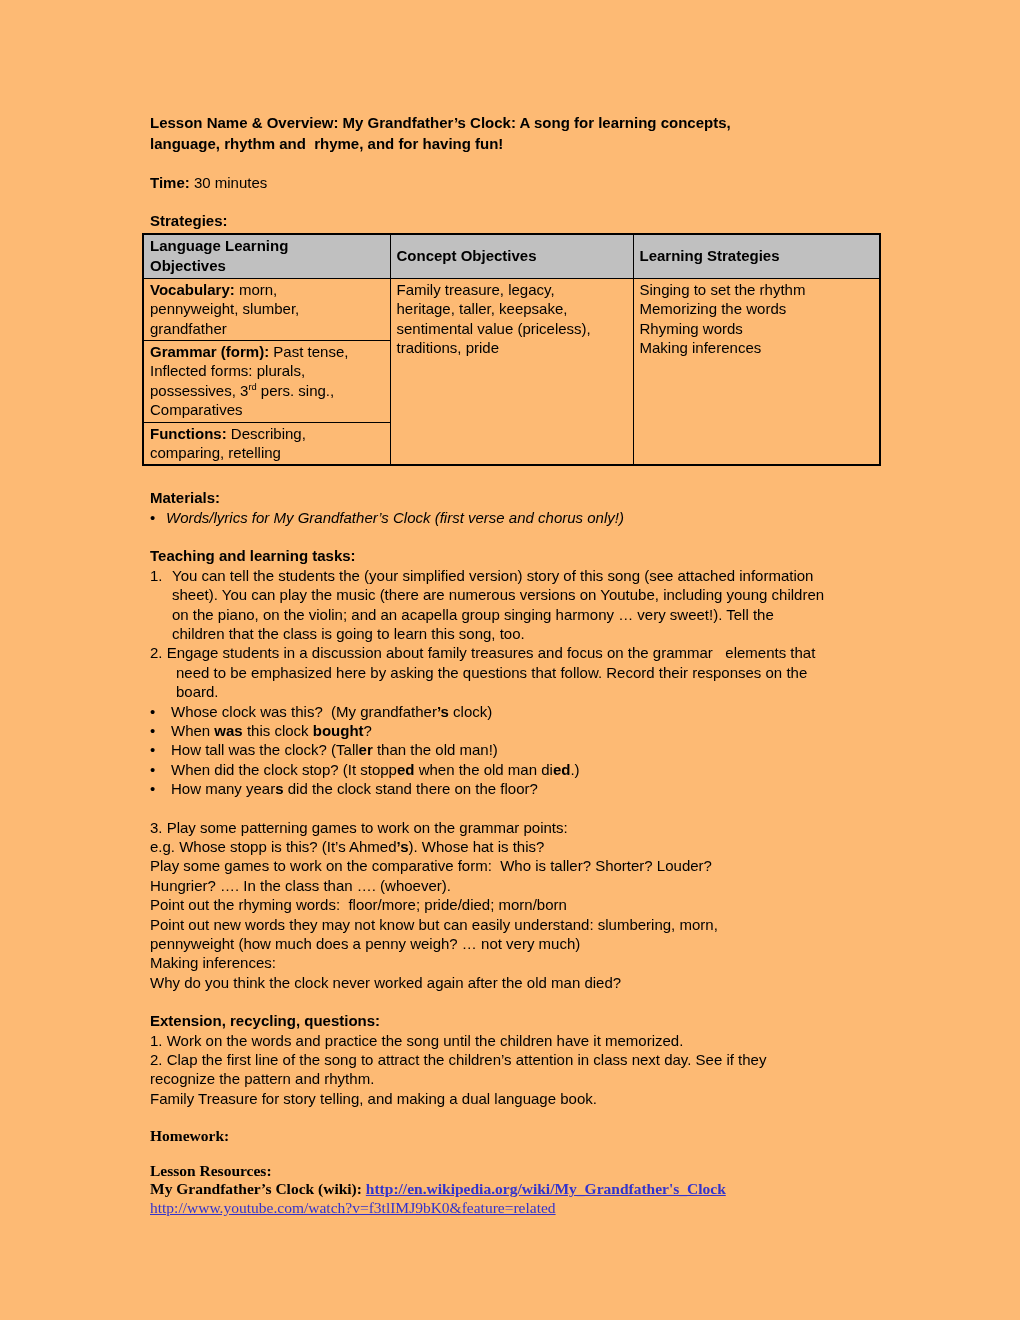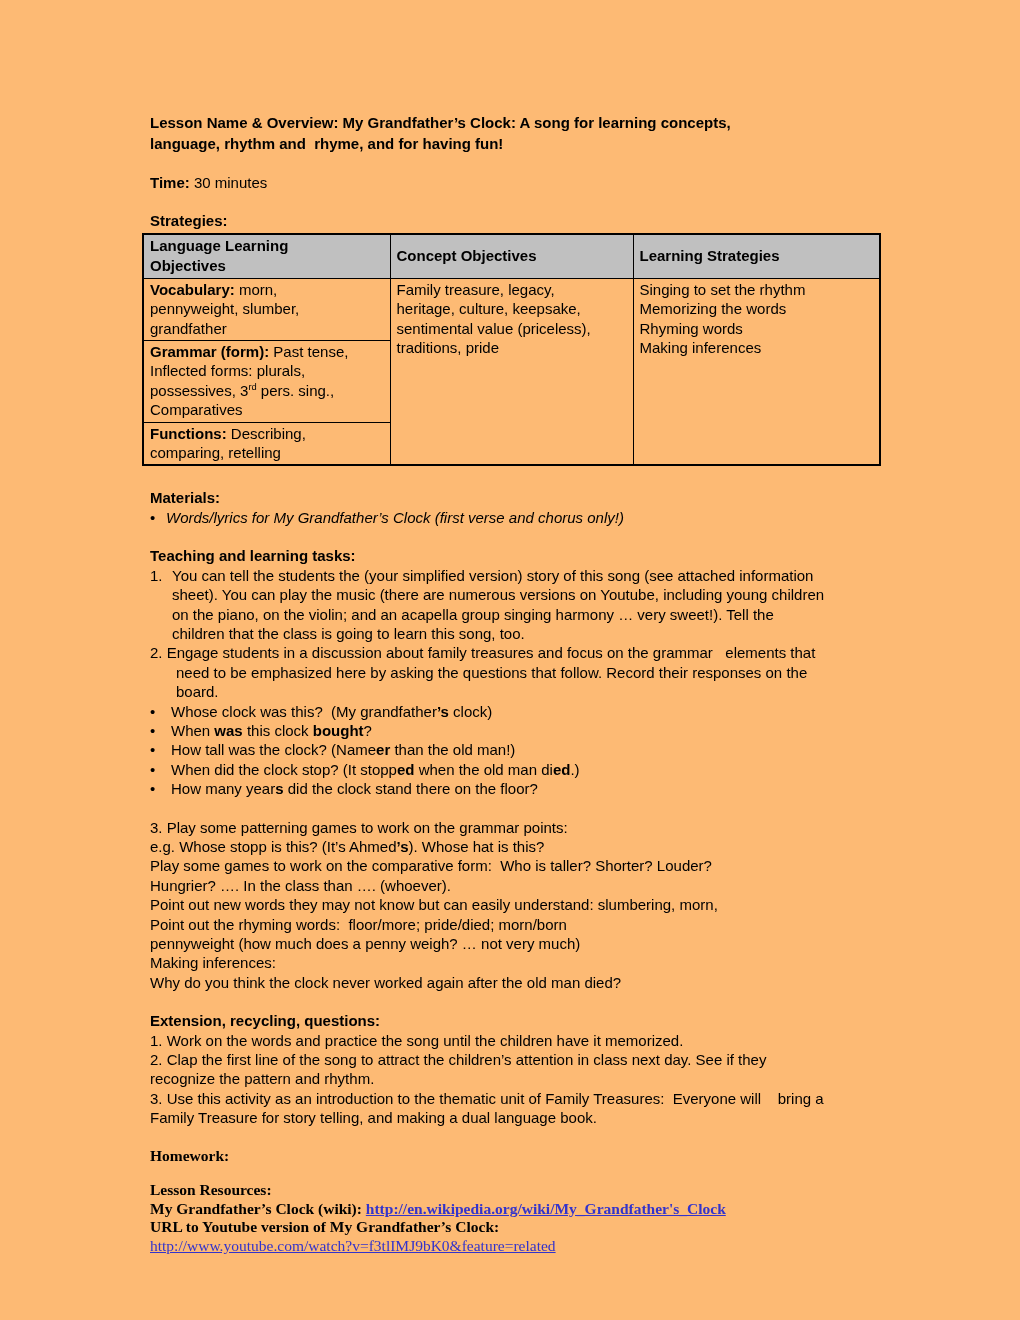--- a/index.html
+++ b/index.html
@@ -100,21 +100,21 @@
         <th data-bind="document.objectives_table.headers.0">Language Learning
 Objectives</th>
         <th data-bind="document.objectives_table.headers.1">Concept Objectives</th>
         <th data-bind="document.objectives_table.headers.2">Learning Strategies</th>
       </tr>
       <tr>
         <td class="r1" data-bind-rich="document.objectives_table.language_rows.0"><span class="b">Vocabulary:</span><span> morn,
 pennyweight, slumber,
 grandfather</span></td>
         <td rowspan="3" data-bind="document.objectives_table.concept_text">Family treasure, legacy,
-heritage, culture, keepsake,
+heritage, taller, keepsake,
 sentimental value (priceless),
 traditions, pride</td>
         <td rowspan="3">
           <div data-bind="document.objectives_table.strategies_lines.0">Singing to set the rhythm</div>
           <div data-bind="document.objectives_table.strategies_lines.1">Memorizing the words</div>
           <div data-bind="document.objectives_table.strategies_lines.2">Rhyming words</div>
           <div data-bind="document.objectives_table.strategies_lines.3">Making inferences</div>
         </td>
       </tr>
       <tr>
@@ -153,53 +153,51 @@
     <div class="li li-q">
       <span class="marker" data-bind="bullet_char">•</span>
       <div data-bind-rich="document.question_bullets.0"><span>Whose clock was this?  (My grandfather</span><span class="b">’s</span><span> clock)</span></div>
     </div>
     <div class="li li-q">
       <span class="marker" data-bind="bullet_char">•</span>
       <div data-bind-rich="document.question_bullets.1"><span>When </span><span class="b">was</span><span> this clock </span><span class="b">bought</span><span>?</span></div>
     </div>
     <div class="li li-q">
       <span class="marker" data-bind="bullet_char">•</span>
-      <div data-bind-rich="document.question_bullets.2"><span>How tall was the clock? (Name</span><span class="b">er</span><span> than the old man!)</span></div>
+      <div data-bind-rich="document.question_bullets.2"><span>How tall was the clock? (Tall</span><span class="b">er</span><span> than the old man!)</span></div>
     </div>
     <div class="li li-q">
       <span class="marker" data-bind="bullet_char">•</span>
       <div data-bind-rich="document.question_bullets.3"><span>When did the clock stop? (It stopp</span><span class="b">ed</span><span> when the old man di</span><span class="b">ed</span><span>.)</span></div>
     </div>
     <div class="li li-q">
       <span class="marker" data-bind="bullet_char">•</span>
       <div data-bind-rich="document.question_bullets.4"><span>How many year</span><span class="b">s</span><span> did the clock stand there on the floor?</span></div>
     </div>
 
     <div class="gap"></div>
     <div class="ind28" data-bind="document.task3_lines.0">3. Play some patterning games to work on the grammar points:</div>
     <div class="ind49" data-bind-rich="document.task3_lines.1"><span>e.g. Whose stopp is this? (It’s Ahmed</span><span class="b">’s</span><span>). Whose hat is this?</span></div>
     <div class="ind49" data-bind="document.task3_lines.2">Play some games to work on the comparative form:  Who is taller? Shorter? Louder?</div>
     <div class="ind49" data-bind="document.task3_lines.3">Hungrier? …. In the class than …. (whoever).</div>
+    <div class="ind49" data-bind="document.task3_lines.4">Point out the rhyming words:  floor/more; pride/died; morn/born</div>
     <div class="ind49" data-bind="document.task3_lines.5">Point out new words they may not know but can easily understand: slumbering, morn,</div>
-    <div class="ind49" data-bind="document.task3_lines.4">Point out the rhyming words:  floor/more; pride/died; morn/born</div>
     <div class="ind49" data-bind="document.task3_lines.6">pennyweight (how much does a penny weigh? … not very much)</div>
     <div class="ind49" data-bind="document.task3_lines.7">Making inferences:</div>
     <div class="ind90" data-bind="document.task3_lines.8">Why do you think the clock never worked again after the old man died?</div>
 
     <div class="gap"></div>
     <div class="b" data-bind="document.extension_heading">Extension, recycling, questions:</div>
     <div class="ind39" data-bind="document.extension_lines.0">1. Work on the words and practice the song until the children have it memorized.</div>
     <div class="ind39" data-bind="document.extension_lines.1">2. Clap the first line of the song to attract the children’s attention in class next day. See if they</div>
     <div class="ind48" data-bind="document.extension_lines.2">recognize the pattern and rhythm.</div>
-    <div class="ind39" data-bind="document.extension_lines.3">3. Use this activity as an introduction to the thematic unit of Family Treasures:  Everyone will    bring a</div>
     <div class="ind29" data-bind="document.extension_lines.4">Family Treasure for story telling, and making a dual language book.</div>
 
     <div class="gap"></div>
     <div class="serif b" data-bind="document.homework_heading">Homework:</div>
     <div class="gap gap-sm"></div>
 
     <div class="serif b" data-bind="document.resources_heading">Lesson Resources:</div>
     <div class="serif"><span class="b" data-bind="document.wiki_label">My Grandfather’s Clock (wiki): </span><a class="link b" href="#" data-bind="document.wiki_link">http://en.wikipedia.org/wiki/My_Grandfather's_Clock</a></div>
-    <div class="serif b" data-bind="document.youtube_label">URL to Youtube version of My Grandfather’s Clock:</div>
     <div class="serif"><a class="link" href="#" data-bind="document.youtube_link">http://www.youtube.com/watch?v=f3tlIMJ9bK0&amp;feature=related</a></div>
 
   </div>
 </div>
 
 </body></html>

